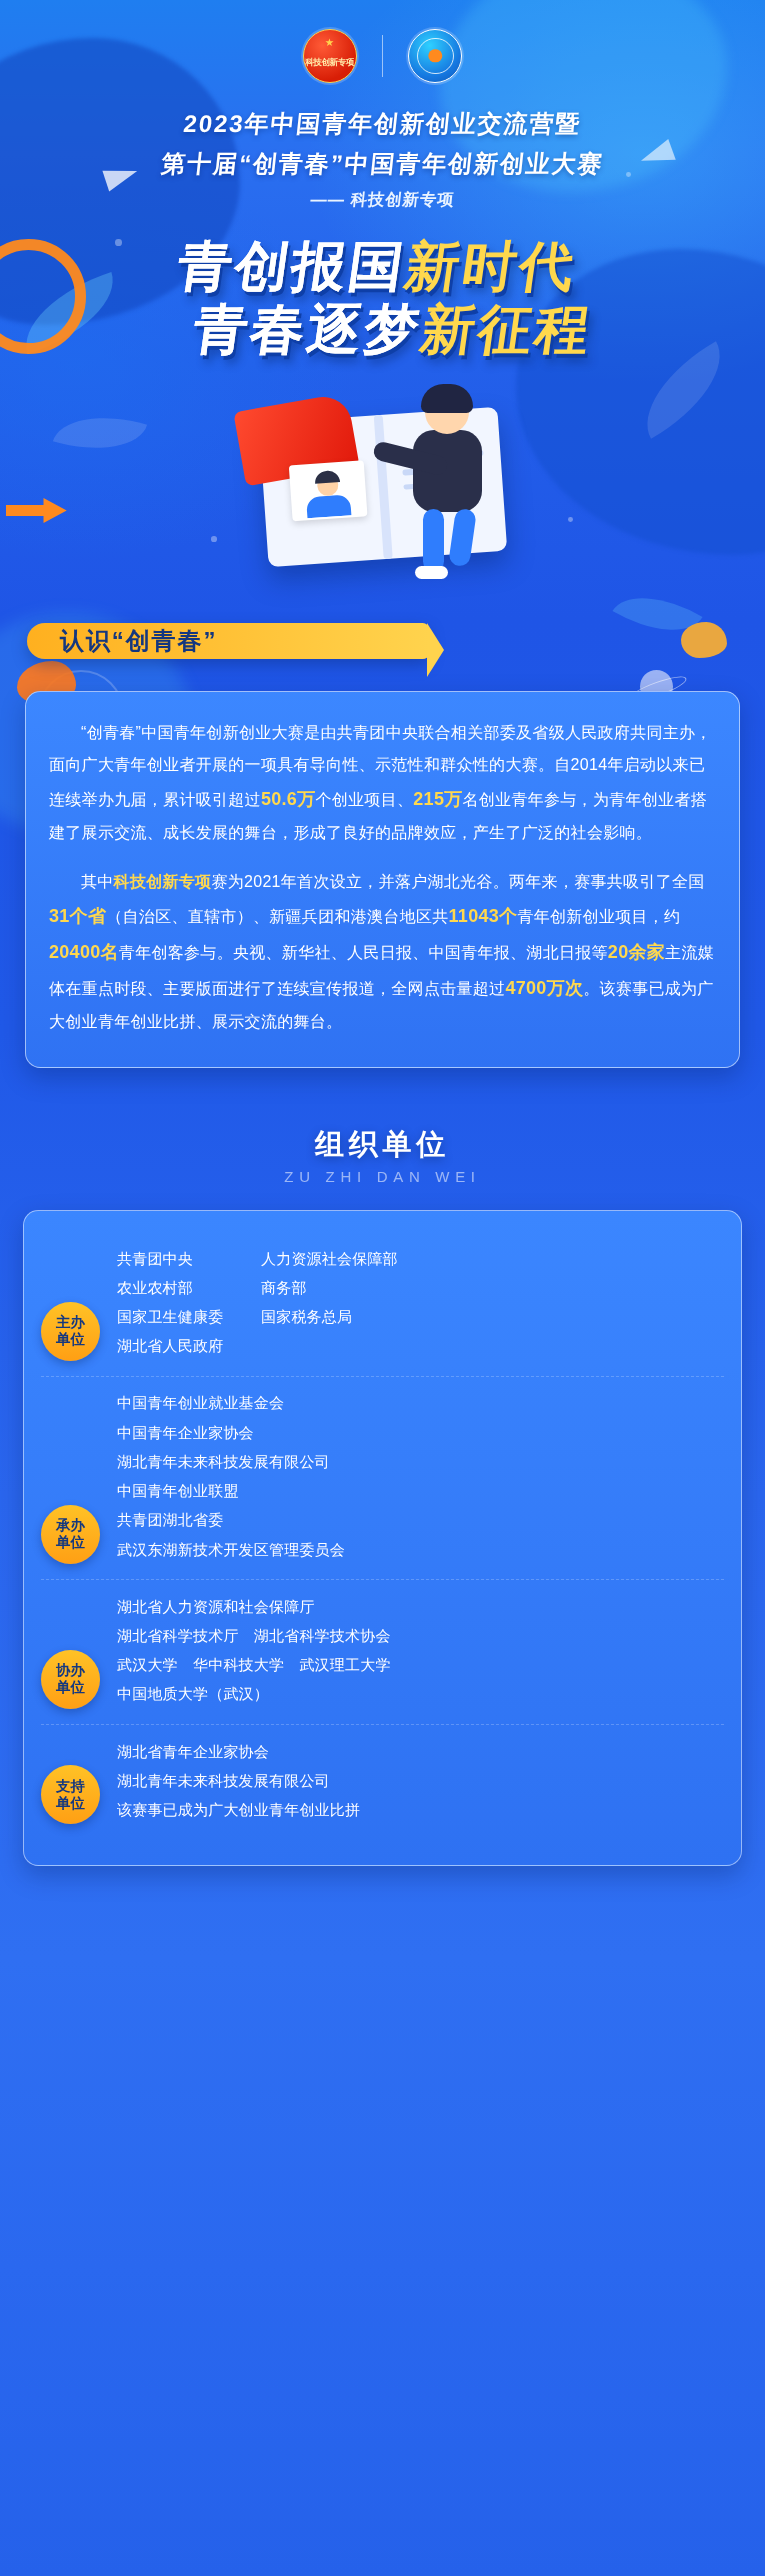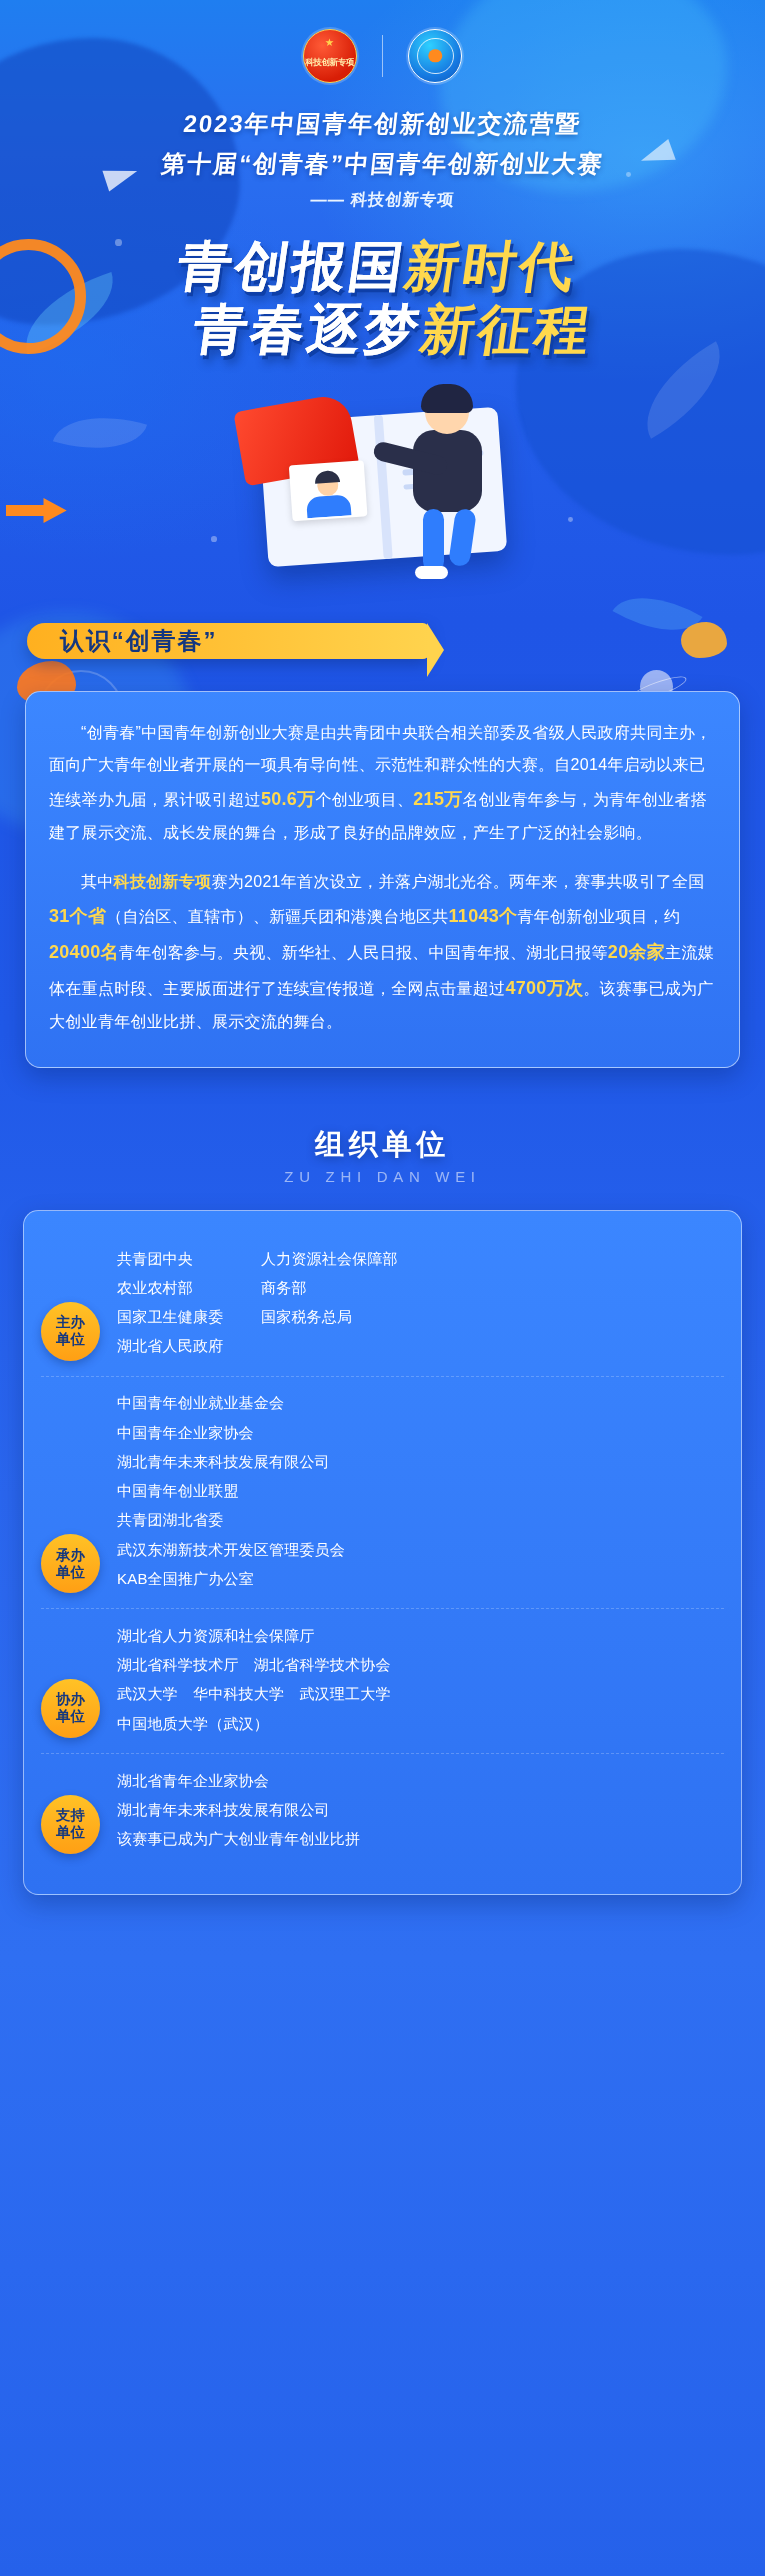--- a/index.html
+++ b/index.html
@@ -463,21 +463,20 @@
           <span>承办</span>
           <span>单位</span>
         </div>
         <div class="org-list">
           <div class="line single">中国青年创业就业基金会</div>
           <div class="line single">中国青年企业家协会</div>
           <div class="line single">湖北青年未来科技发展有限公司</div>
           <div class="line single">中国青年创业联盟</div>
           <div class="line single">共青团湖北省委</div>
           <div class="line single">武汉东湖新技术开发区管理委员会</div>
-          <div class="line single">KAB全国推广办公室</div>
         </div>
       </div>
 
       <div class="org-row">
         <div class="org-badge">
           <span>协办</span>
           <span>单位</span>
         </div>
         <div class="org-list">
           <div class="line single">湖北省人力资源和社会保障厅</div>

